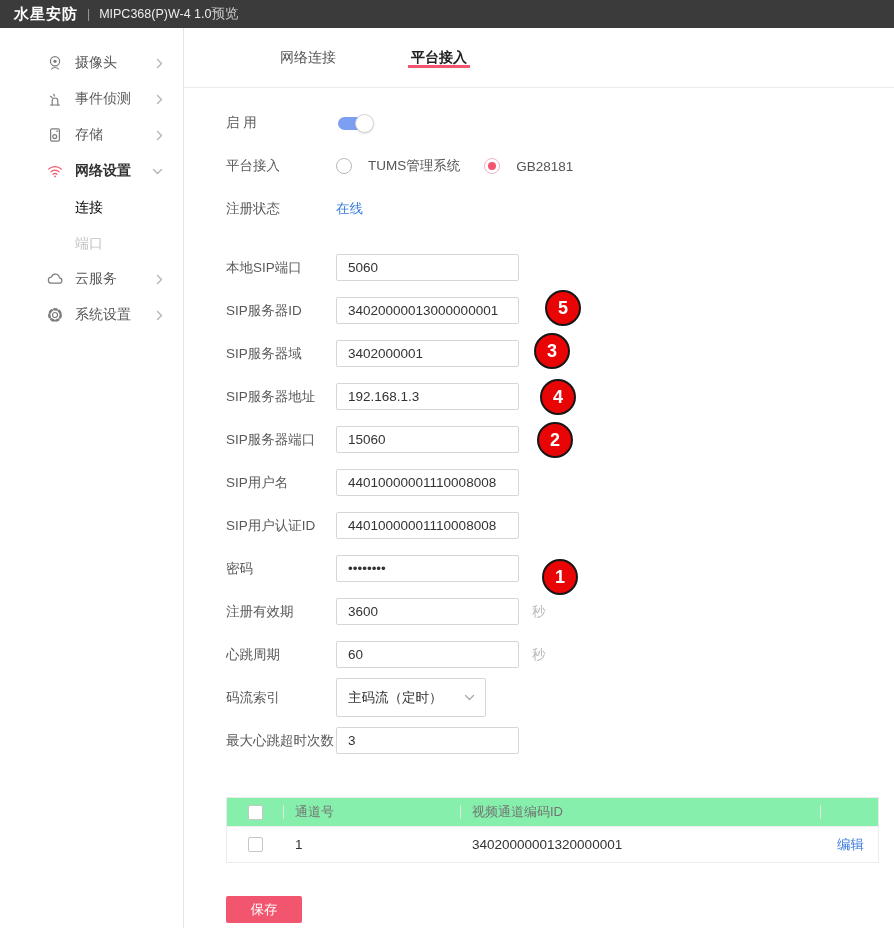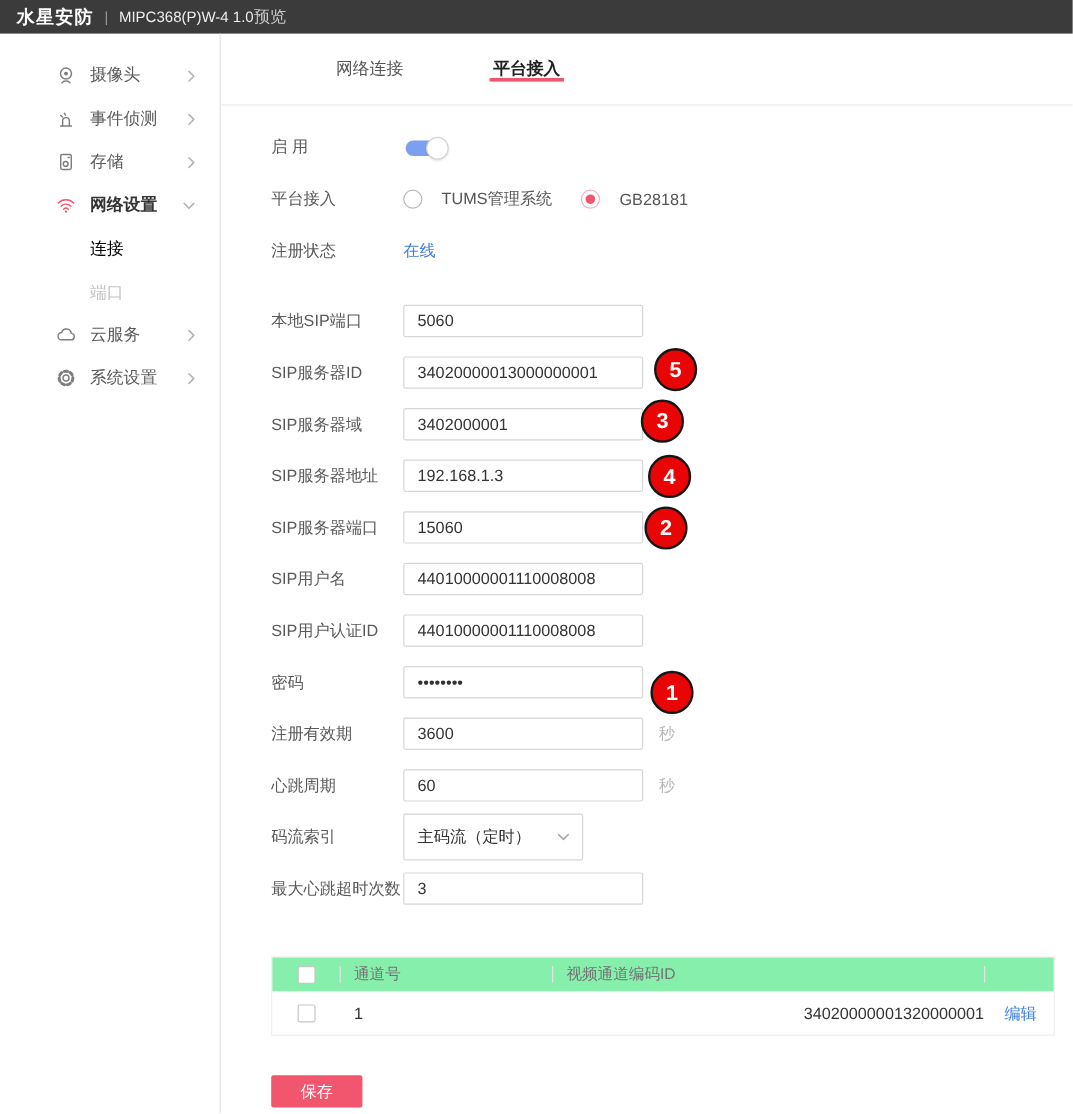--- a/index.html
+++ b/index.html
@@ -37,21 +37,21 @@
   .tab { font-size:14px; color:#555; display:flex; align-items:center; margin-right:75px; position:relative; cursor:pointer; }
   .tab.active { color:#222; font-weight:bold; }
   .tab.active::after { content:""; position:absolute; left:-3px; right:-3px; bottom:-1px; height:3px; background:#f2566e; }
 
   
   .form { padding:22px 0 0 42px; }
   .form-row { display:flex; align-items:center; height:27px; margin-bottom:16px; }
   .form-row.r-enable, .form-row.r-platform, .form-row.r-status { height:26px; margin-bottom:17px; }
   .form-row.r-status { margin-bottom:32px; }
   .form-label { width:110px; flex-shrink:0; font-size:13.5px; color:#595959; }
-  .text-input { width:200px; height:27px; border:1px solid #d6d6d6; border-radius:2px; padding:0 11px; font-size:13.5px; color:#333; font-family:"Liberation Sans","DejaVu Sans",sans-serif; outline:none; background:#fff; }
+  .text-input { width:183px; height:27px; border:1px solid #d6d6d6; border-radius:2px; padding:0 11px; font-size:13.5px; color:#333; font-family:"Liberation Sans","DejaVu Sans",sans-serif; outline:none; background:#fff; }
   .suffix { margin-left:13px; font-size:13.5px; color:#b8b8b8; }
   .status-value { font-size:13.5px; color:#3e7ddd; }
 
   
   .toggle { position:relative; width:33px; height:13px; background:#7d9ff2; border-radius:7px; cursor:pointer; margin-left:2px; }
   .toggle-knob { position:absolute; right:-3px; top:-3px; width:19px; height:19px; background:#fff; border:1px solid #d4d4d4; border-radius:50%; box-shadow:0 1px 2px rgba(0,0,0,.12); }
 
   
   .radio-group { display:flex; align-items:center; }
   .radio-option { display:flex; align-items:center; cursor:pointer; }
@@ -64,21 +64,21 @@
   
   .select-box { width:150px; height:39px; border:1px solid #d6d6d6; border-radius:2px; display:flex; align-items:center; justify-content:space-between; padding:0 10px 0 11px; font-size:13.5px; color:#333; cursor:pointer; background:#fff; }
   .select-box svg { stroke:#a9a9a9; fill:none; stroke-width:1.3; stroke-linecap:round; stroke-linejoin:round; }
 
   
   .channel-table { width:653px; margin:43px 0 0 42px; border:1px solid #ececec; }
   .t-head { display:flex; align-items:center; height:28px; background:#86efac; color:#737373; font-size:13px; }
   .t-row { display:flex; align-items:center; height:36px; border-top:1px solid #f0f0f0; color:#333; font-size:13.5px; background:#fff; }
   .col-check { width:56px; display:flex; justify-content:center; flex-shrink:0; }
   .col-channel { width:177px; flex-shrink:0; padding-left:12px; }
-  .col-id { flex:1; padding-left:12px;text-align:right; }
+  .col-id { flex:1; padding-left:12px; }
   .col-action { width:58px; flex-shrink:0; padding-right:14px; text-align:right; }
   .t-head .col-channel, .t-head .col-id, .t-head .col-action { position:relative; align-self:stretch; display:flex; align-items:center; }
   .t-head .col-channel::before, .t-head .col-id::before, .t-head .col-action::before {
     content:""; position:absolute; left:0; top:7px; bottom:7px; width:1px; background:#e4e4e4; }
   .t-head .col-action { justify-content:flex-end; }
   .checkbox { width:15px; height:15px; border:1px solid #c6c6c6; border-radius:2px; background:#fff; cursor:pointer; }
   .edit-link { color:#3e7ddd; cursor:pointer; }
 
   
   .save-btn { display:block; margin:33px 0 0 42px; width:76px; height:27px; background:#f2566e; color:#fff; border:none; border-radius:2px; font-size:13.5px; font-family:"Liberation Sans","DejaVu Sans",sans-serif; cursor:pointer; }

